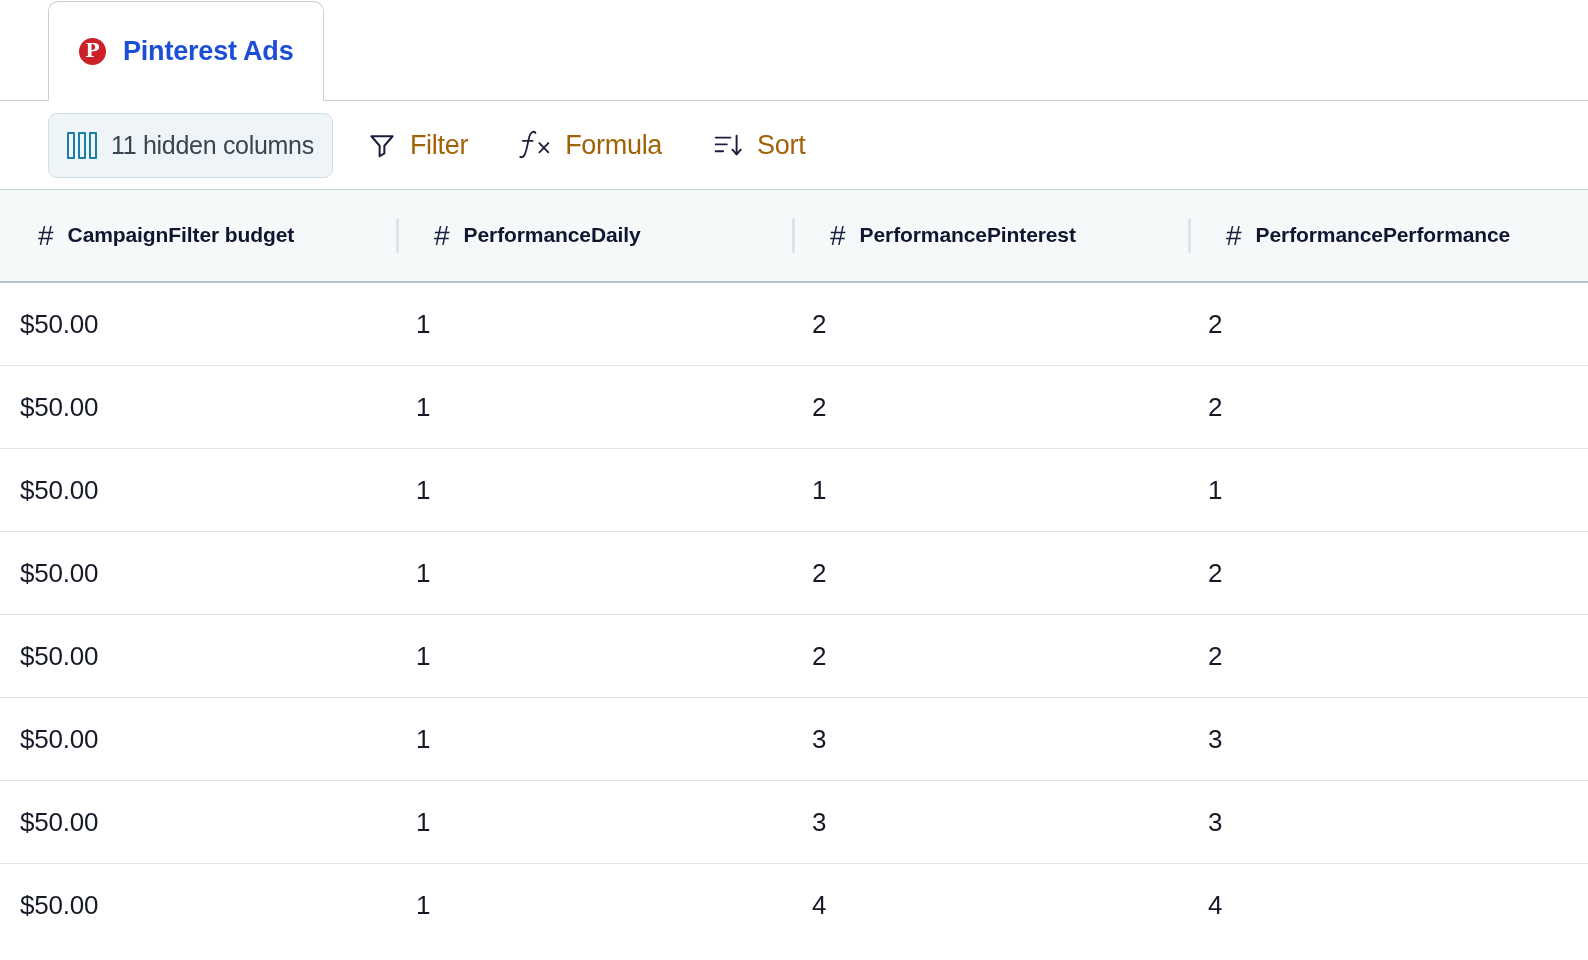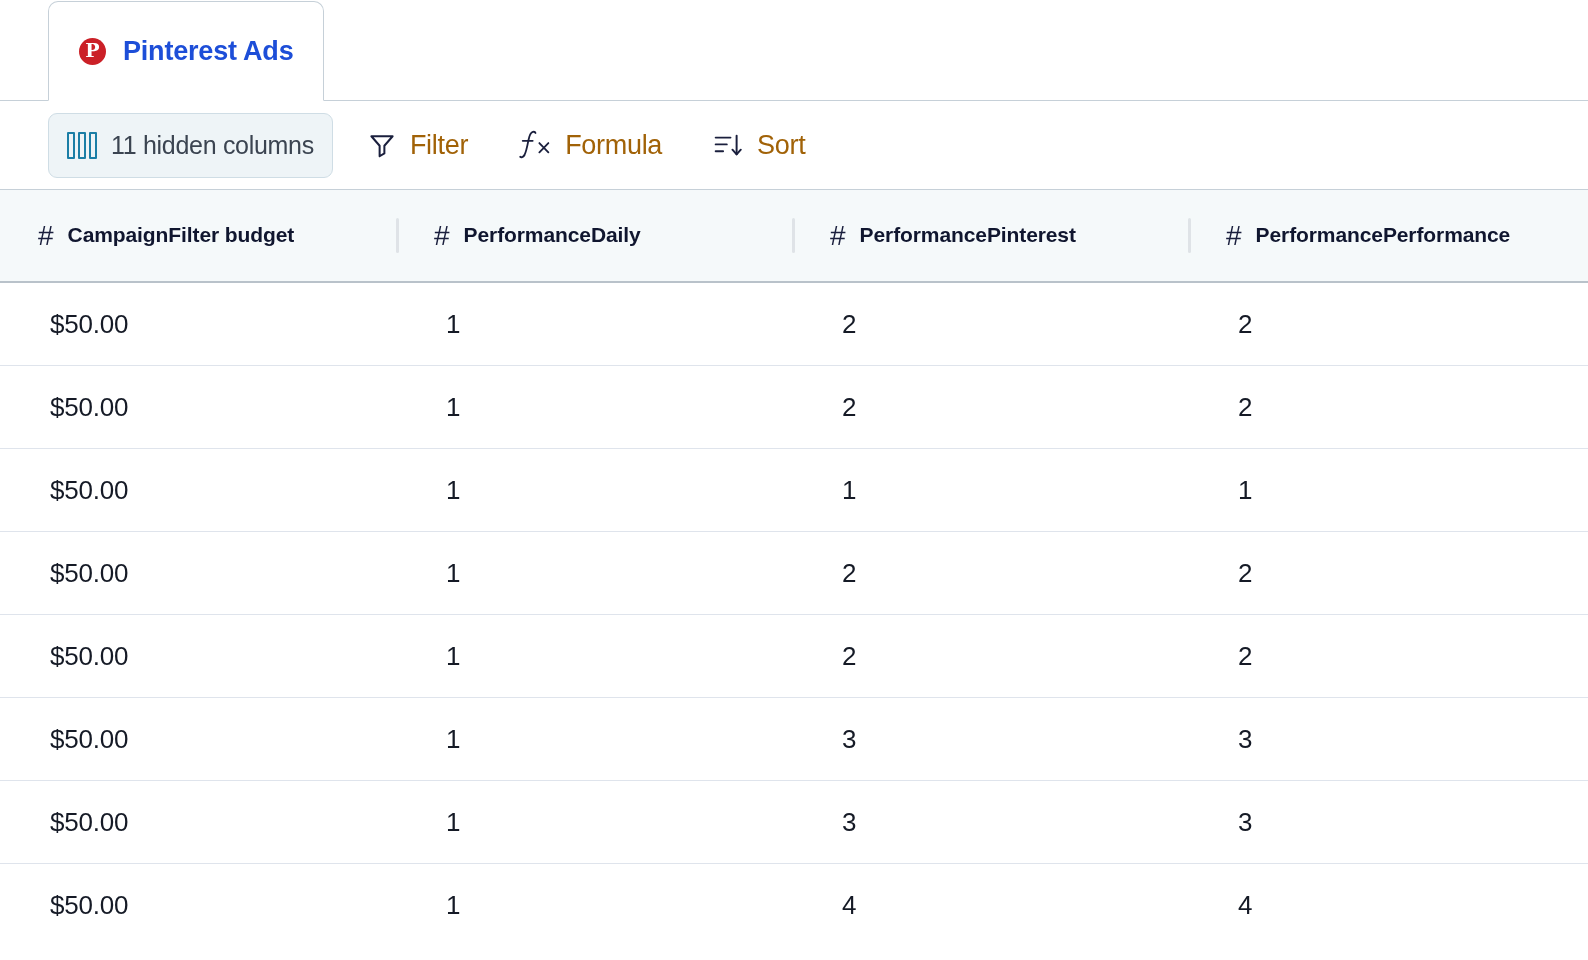--- a/index.html
+++ b/index.html
@@ -195,21 +195,21 @@
     height: 83px;
     box-sizing: border-box;
     border-bottom: 1px solid #dfe4ec;
     background: #ffffff;
   }
   .grid-row:last-child { border-bottom: none; }
   .cell {
     box-sizing: border-box;
     display: flex;
     align-items: center;
-    padding-left: 50px;
+    padding-left: 20px;
     font-size: 26px;
     color: #151a26;
     letter-spacing: -0.2px;
     flex: none;
   }
   .cell.c0 { width: 396px; }
   .cell.c1 { width: 396px; }
   .cell.c2 { width: 396px; }
   .cell.c3 { width: 396px; }
 </style>

